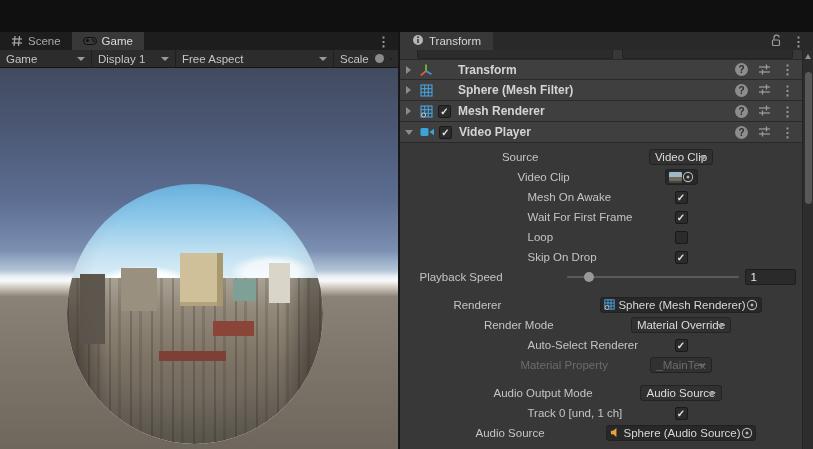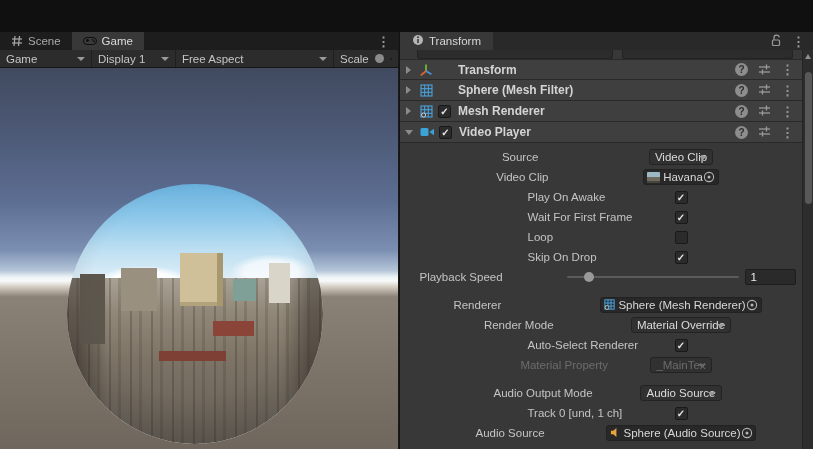--- a/index.html
+++ b/index.html
@@ -370,33 +370,32 @@
               <span class="dd-tri"></span>
             </div>
           </div>
         </div>
 
         <div class="prop-row">
           <span class="prop-label">Video Clip</span>
           <div class="prop-value">
             <div class="objfield">
               <span class="havana-thumb"></span>
-              <span class="obj-text">Havana</span>
               <span class="obj-picker">
                 <svg width="12" height="12" viewBox="0 0 12 12">
                     <circle cx="6" cy="6" r="4.6" fill="none" stroke="#b5b5b5" stroke-width="1.1"></circle>
                   <circle cx="6" cy="6" r="1.5" fill="#b5b5b5"></circle>
                   </svg>
               </span>
             </div>
           </div>
         </div>
 
         <div class="prop-row">
-          <span class="prop-label">Play On Awake</span>
+          <span class="prop-label">Mesh On Awake</span>
           <div class="prop-value">
               <span class="checkbox">✓</span>
             </div>
         </div>
 
         <div class="prop-row">
           <span class="prop-label">Wait For First Frame</span>
           <div class="prop-value">
               <span class="checkbox">✓</span>
             </div>

